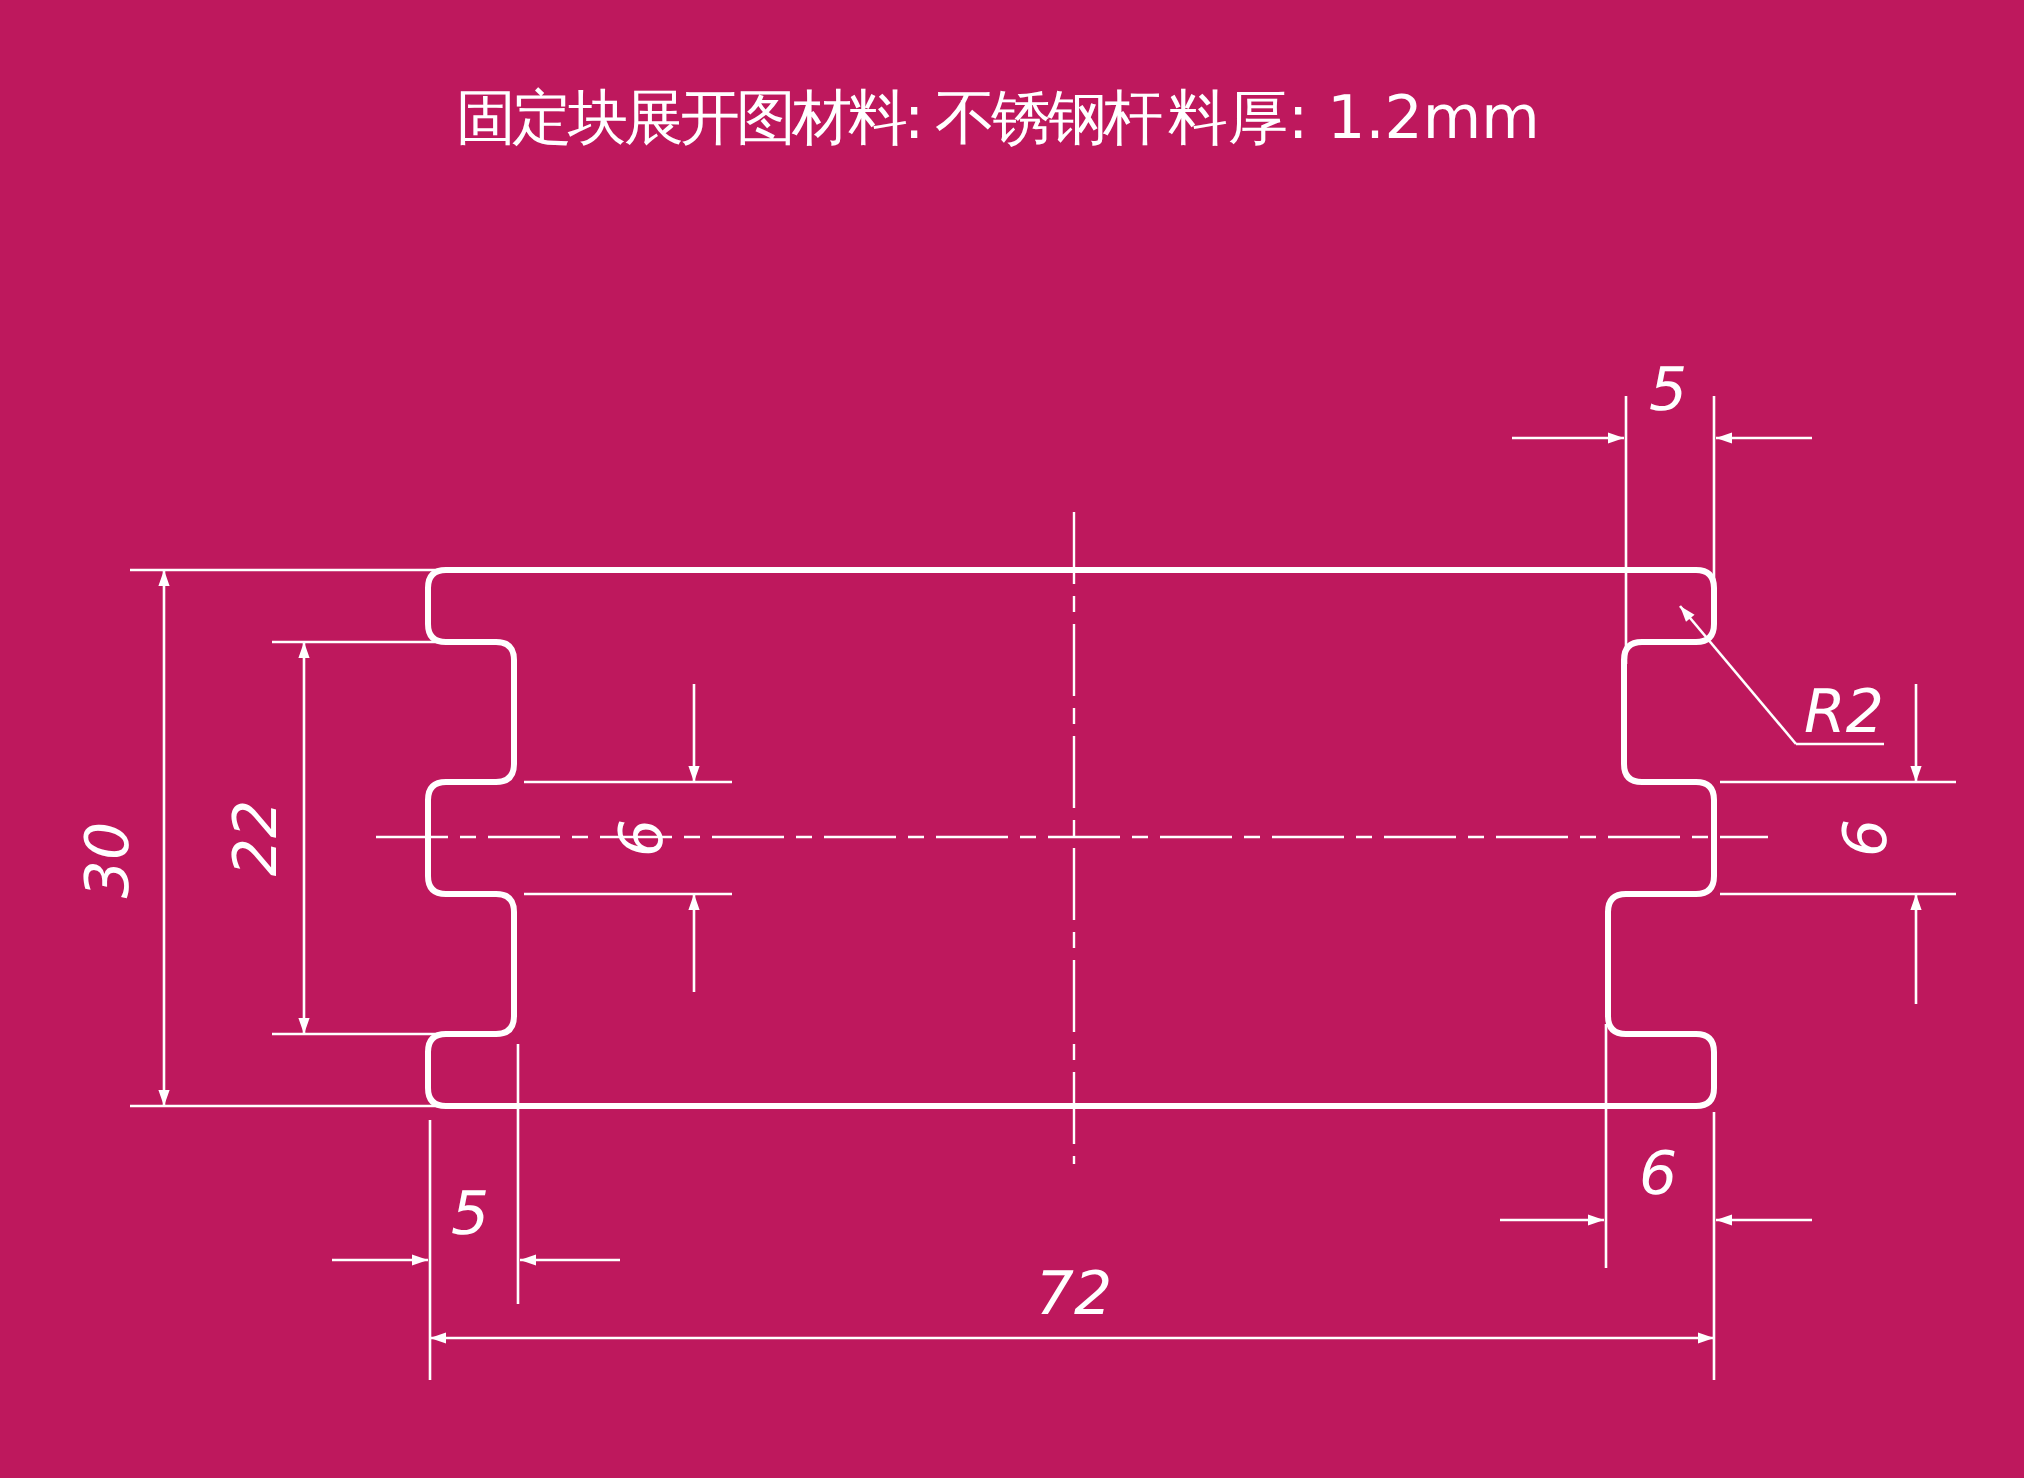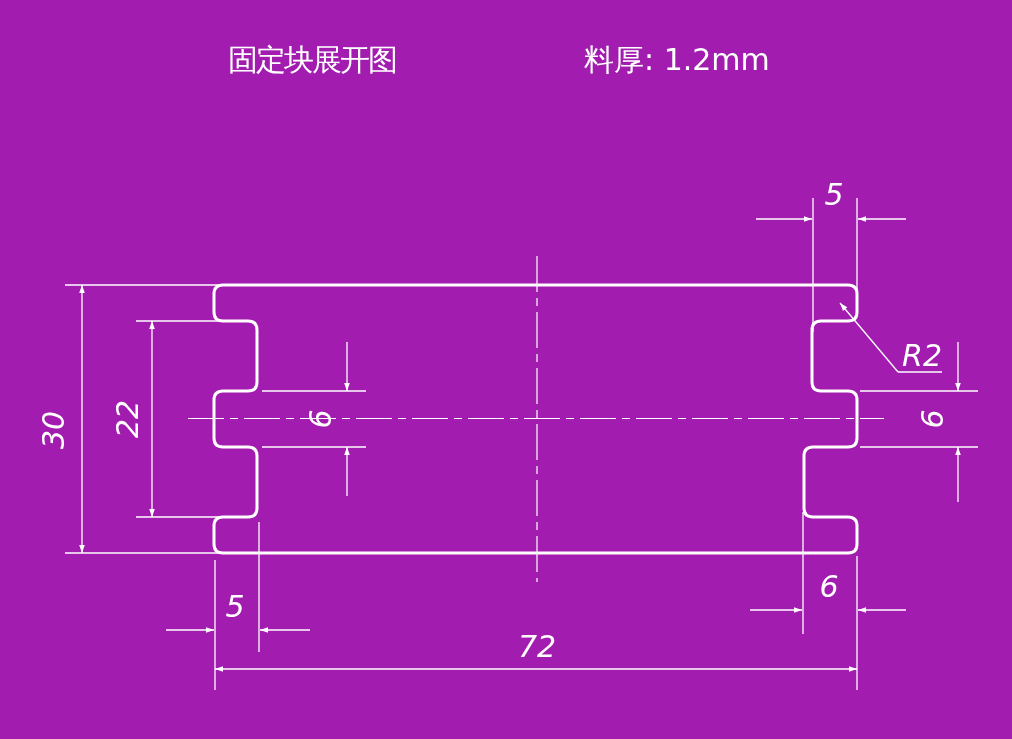--- a/index.html
+++ b/index.html
@@ -1,37 +1,38 @@
 <!DOCTYPE html>
 <html><head>
 <meta charset="utf-8">
 <style>
   html,body{margin:0;padding:0;background:#000;}
   .stage{
-    position:relative;width:1012px;height:739px;background:#a21caf;
+    position:relative;width:1012px;height:739px;background:#be185d;
     overflow:hidden;font-family:"DejaVu Sans",sans-serif;
   }
   .title-bar{position:absolute;top:38px;left:0;width:100%;height:44px;color:#fff;}
   .title-bar span{position:absolute;white-space:nowrap;font-size:30px;line-height:44px;letter-spacing:-2px;}
   .t1{left:228px;}
   .t2{left:396px;}
   .t3{left:584px;letter-spacing:0px !important;}
   svg{position:absolute;left:0;top:0;}
   .outline{stroke:#fff;stroke-width:3;fill:none;stroke-linejoin:round;stroke-linecap:round;}
   .dim{stroke:#fff;stroke-width:1.3;fill:none;}
   .cl{stroke:#fff;stroke-width:1.2;fill:none;stroke-dasharray:36 6 8 6;}
   .dimtext{fill:#fff;font-family:"DejaVu Sans",sans-serif;font-style:italic;font-size:30px;}
 </style>
 </head>
 <body>
 
 <div class="stage">
 
   <div class="title-bar">
     <span class="t1">固定块展开图</span>
+    <span class="t2">材料: 不锈钢杆</span>
     <span class="t3">料厚: 1.2mm</span>
   </div>
 
   <svg width="1012" height="739" viewBox="0 0 1012 739">
     <defs>
       <marker id="arr" viewBox="0 0 10 10" refX="10" refY="5" markerUnits="userSpaceOnUse" markerWidth="20" markerHeight="8" orient="auto-start-reverse">
         <path d="M0,1.5 L10,5 L0,8.5 z" fill="#fff"></path>
       </marker>
     </defs>
 

